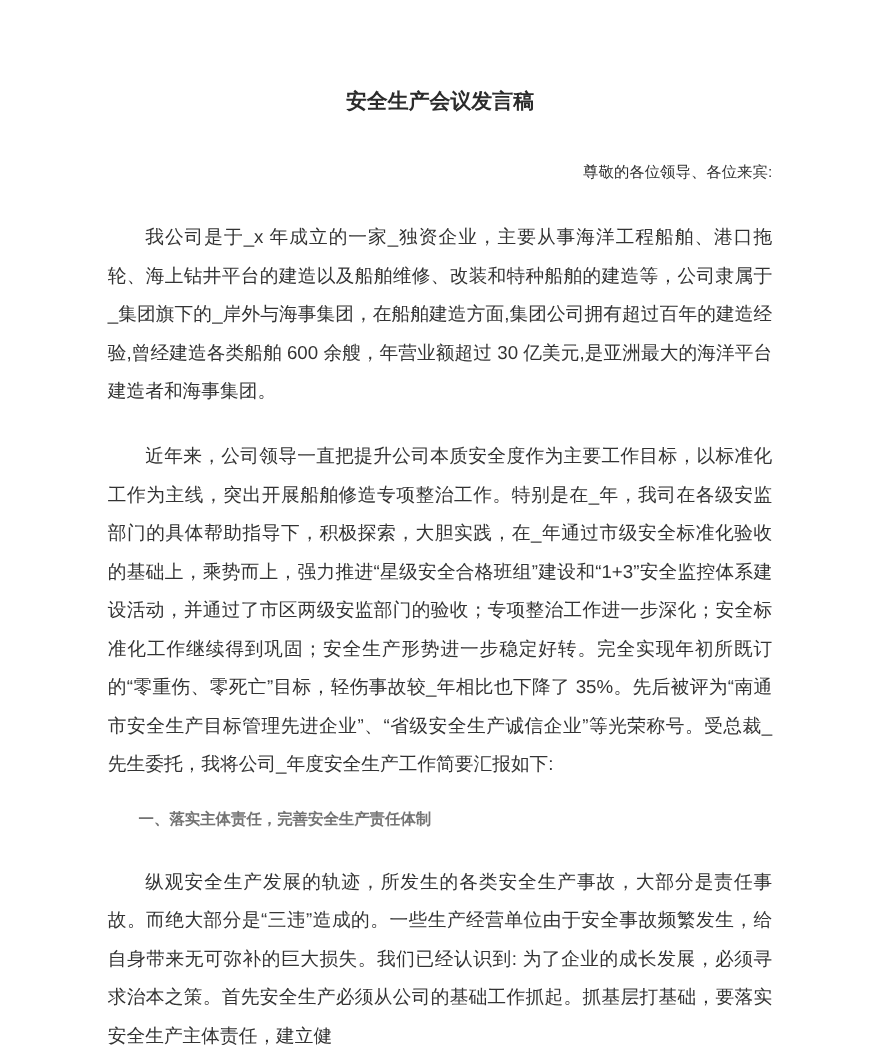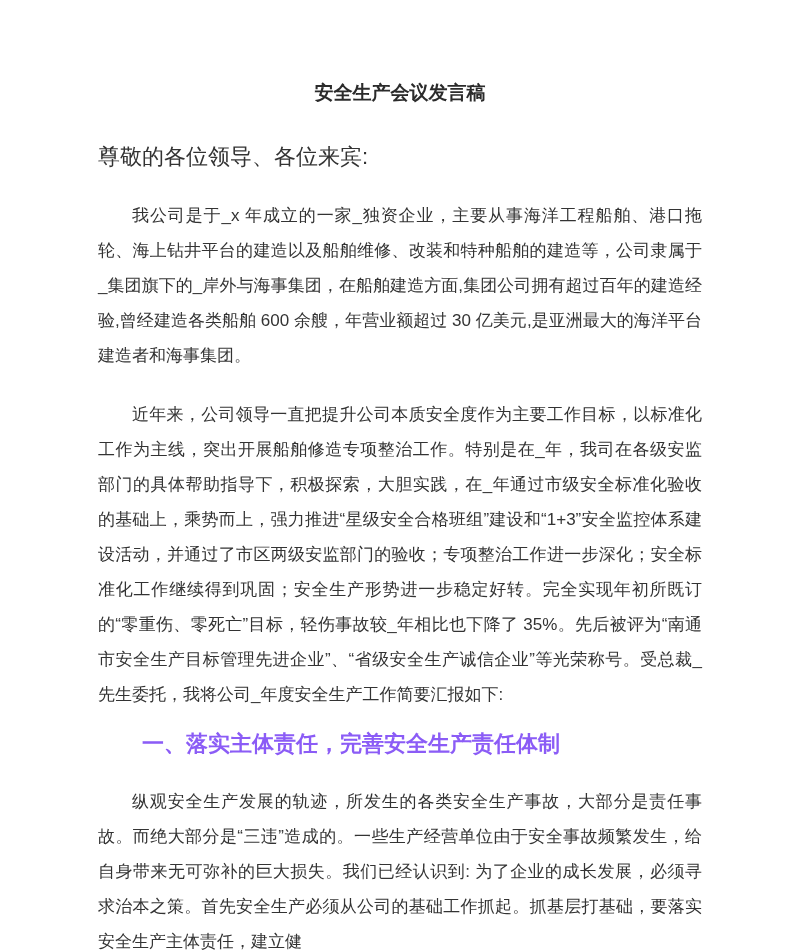--- a/index.html
+++ b/index.html
@@ -23,37 +23,38 @@
   }
   .doc-title {
     font-size: 19px;
     line-height: 26px;
     font-weight: bold;
     text-align: center;
     color: #2b2b2b;
     margin: 0;
   }
   .greeting {
-    font-size: 22px;
+    font-size: 14px;
     line-height: 35px;
     margin: 33px 0 0 0;
+    text-align: right;
   }
   .body-para {
     font-size: 17px;
     line-height: 35px;
     text-align: justify;
     text-justify: inter-ideograph;
     text-indent: 2em;
     margin: 24px 0 0 0;
   }
   .section-heading {
-    font-size: 22px;
+    font-size: 14px;
     line-height: 32px;
     font-weight: bold;
-    color: #8b5cf6;
+    color: #737373;
     text-indent: 2em;
     margin: 16px 0 0 0;
   }
 </style>
 </head>
 <body>
 
 <div class="page">
   <h1 class="doc-title">安全生产会议发言稿</h1>
 

